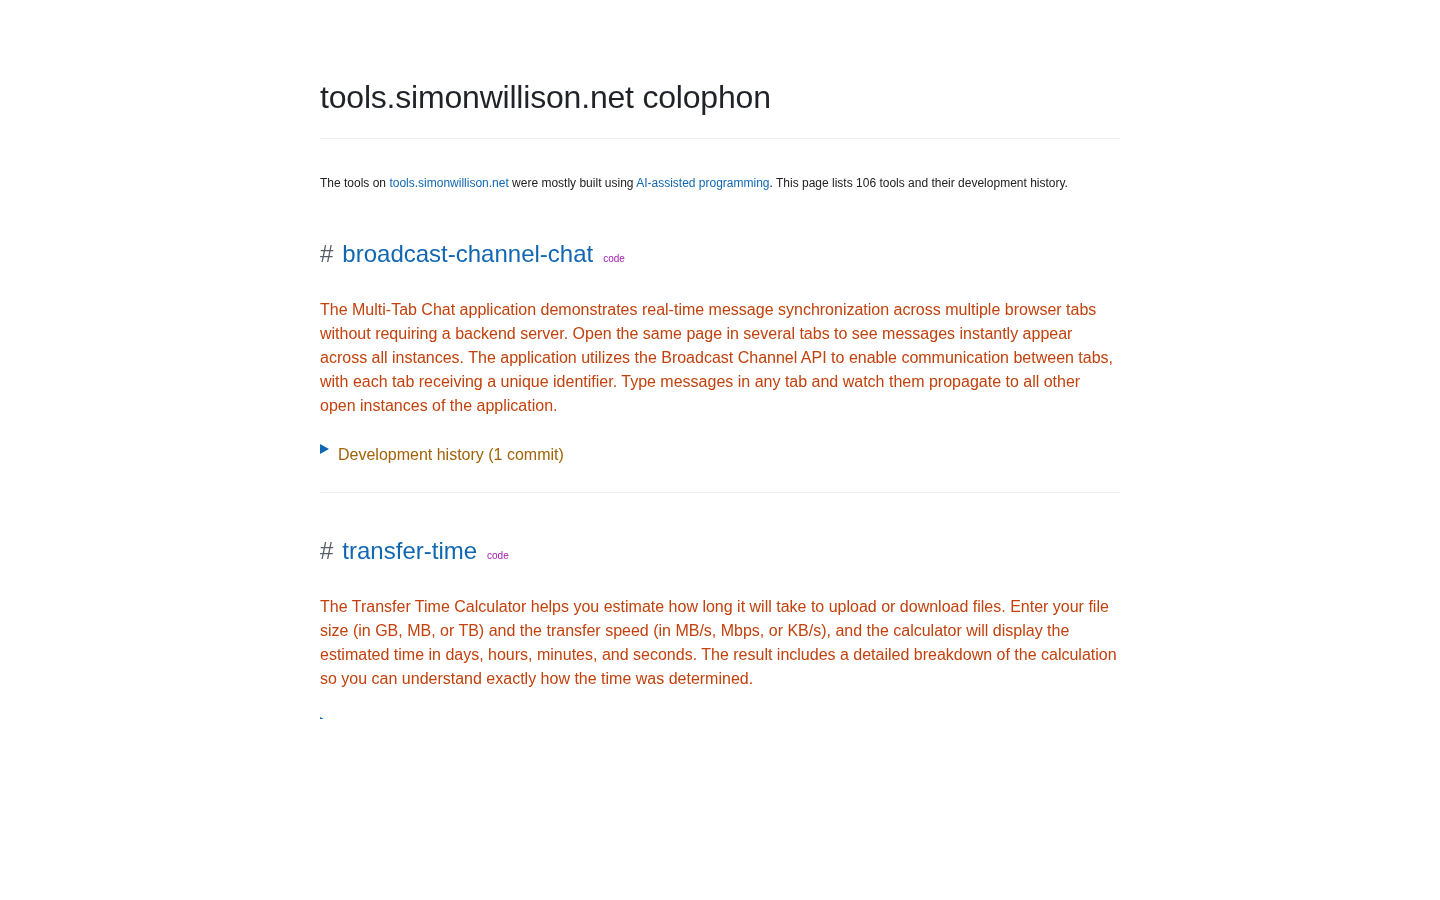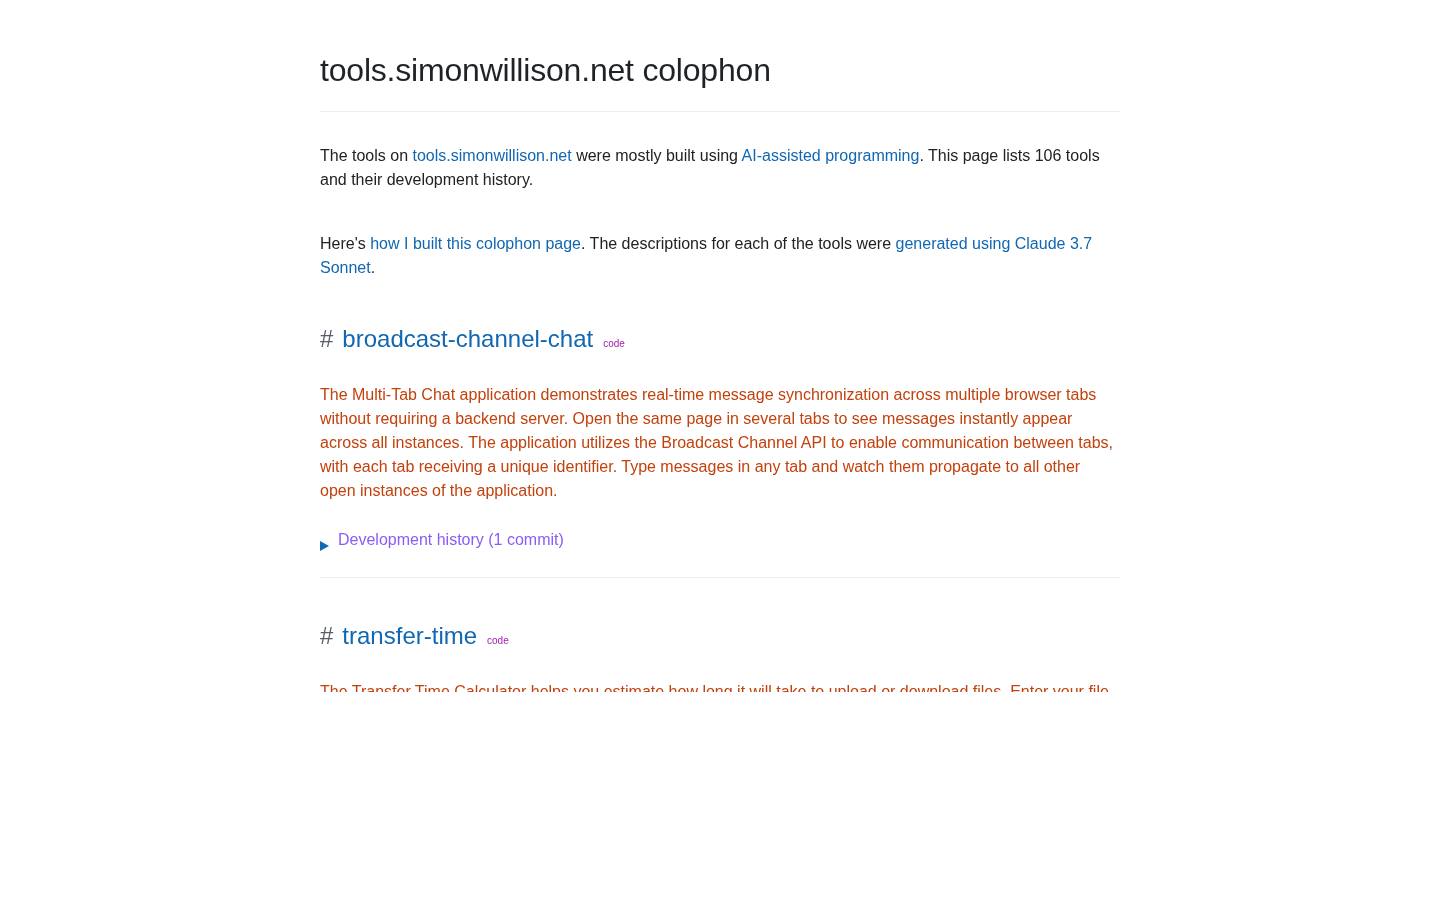--- a/index.html
+++ b/index.html
@@ -16,20 +16,21 @@
     font-family: "Liberation Sans", sans-serif;
     color: #24292f;
     -webkit-font-smoothing: antialiased;
   }
 
   .page {
     width: 1440px;
     height: 692px;
     position: relative;
     overflow: hidden;
+    margin-top: 27px;
   }
 
   .container {
     width: 800px;
     margin: 0 auto;
     padding-top: 50px;
   }
 
   
   .page-title {
@@ -43,21 +44,21 @@
 
   .title-rule {
     border: 0;
     border-top: 1px solid #eeeeee;
     margin: 21px 0 0 0;
     height: 0;
   }
 
   
   .intro p {
-    font-size: 16px;
+    font-size: 12px;
     line-height: 24px;
     color: #222222;
     margin: 0;
   }
   .intro p + p { margin-top: 40px; }
   .intro { margin-top: 32px; }
 
   a {
     color: #1167b1;
     text-decoration: none;
@@ -98,25 +99,25 @@
     color: #c2410c;
     margin: 25px 0 0 0;
   }
 
   
   .dev-history {
     margin-top: 26px;
   }
   .dev-summary {
     display: flex;
-    align-items: flex-end;
+    align-items: flex-start;
     gap: 9px;
     font-size: 16px;
     line-height: 22px;
-    color: #8b5cf6;
+    color: #a16207;
     cursor: pointer;
     list-style: none;
     width: max-content;
   }
   .dev-summary::-webkit-details-marker { display: none; }
   .tri {
     width: 0;
     height: 0;
     border-left: 9px solid #1167b1;
     border-top: 5.5px solid transparent;
@@ -138,21 +139,20 @@
   <div class="container">
 
     <h1 class="page-title">tools.simonwillison.net colophon</h1>
     <hr class="title-rule">
 
     <div class="intro">
 
       <p><span>The tools on </span><a href="#">tools.simonwillison.net</a><span> were mostly built using </span><a href="#">AI-assisted programming</a><span>. This page lists 106 tools and their development history.</span></p>
 
 
-      <p><span>Here's </span><a href="#">how I built this colophon page</a><span>. The descriptions for each of the tools were </span><a href="#">generated using Claude 3.7 Sonnet</a><span>.</span></p>
 
     </div>
 
     <section class="tool-section">
       <h2 class="tool-heading">
         <span class="hash">#</span>
         <a class="tool-name" href="#">broadcast-channel-chat</a>
         <a class="code-link" href="#">code</a>
       </h2>
       <p class="tool-desc">The Multi-Tab Chat application demonstrates real-time message synchronization across multiple browser tabs without requiring a backend server. Open the same page in several tabs to see messages instantly appear across all instances. The application utilizes the Broadcast Channel API to enable communication between tabs, with each tab receiving a unique identifier. Type messages in any tab and watch them propagate to all other open instances of the application.</p>

